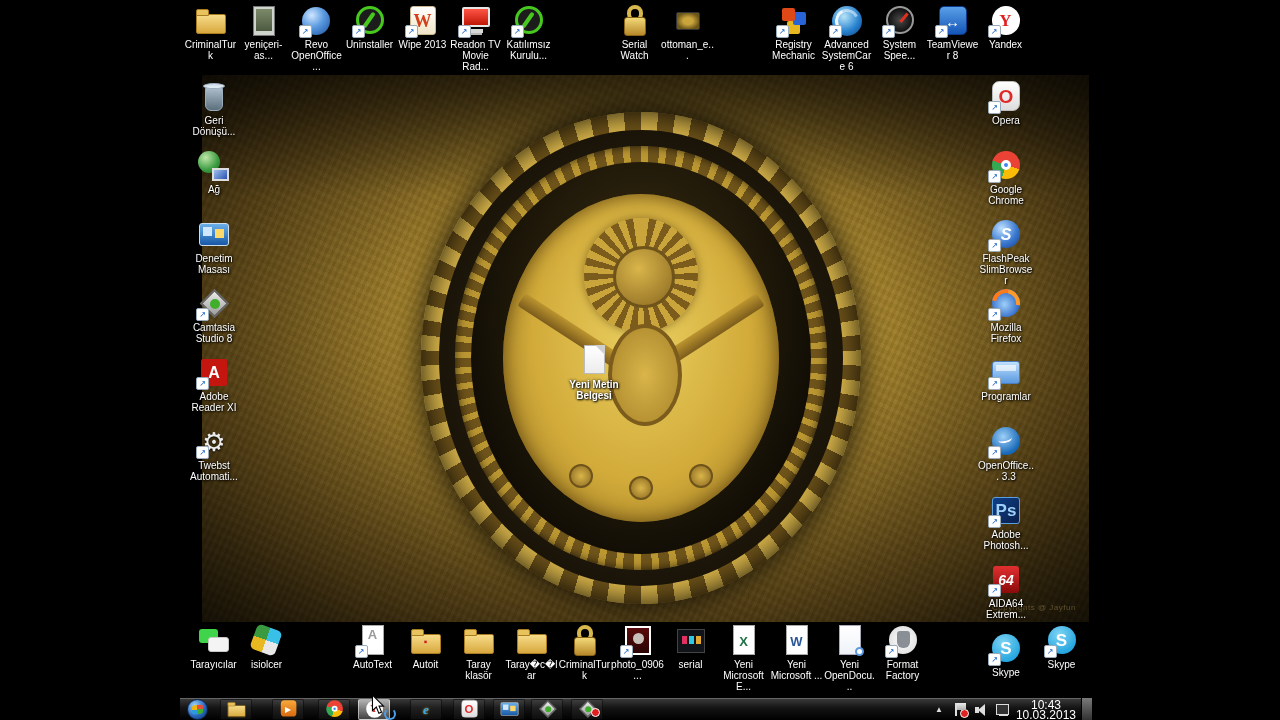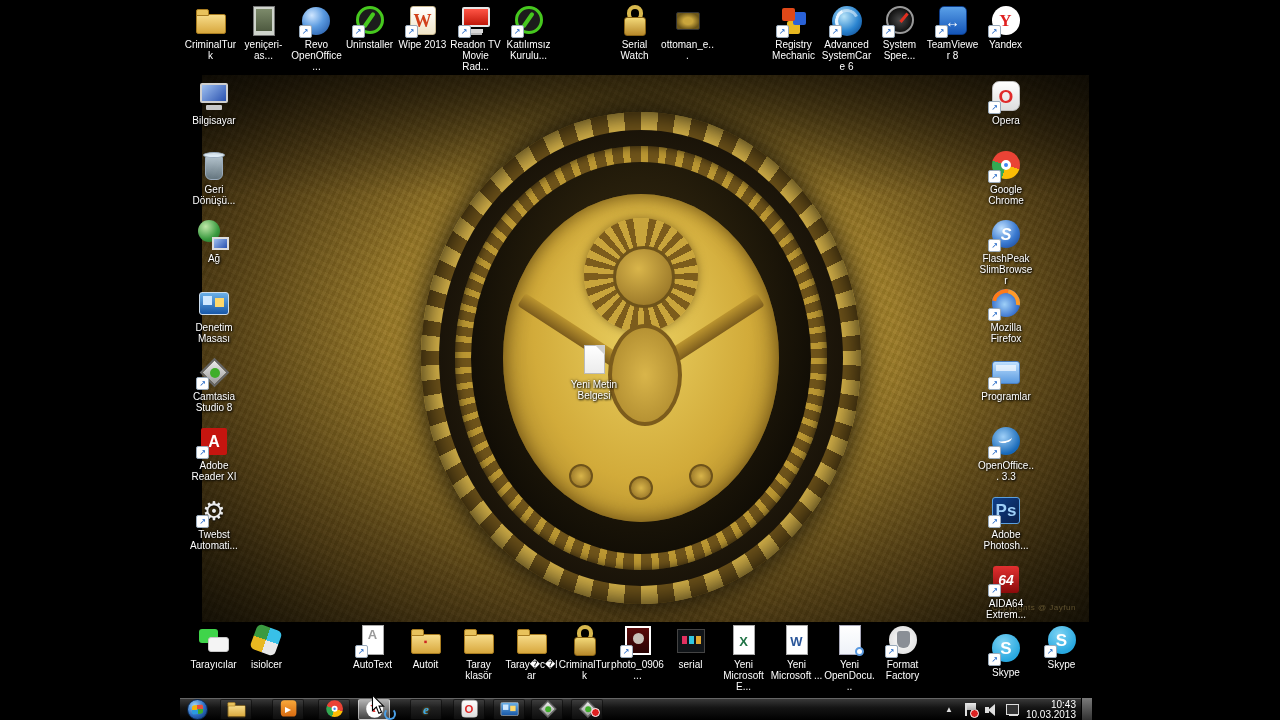--- a/index.html
+++ b/index.html
@@ -43,21 +43,21 @@
   .em.med{width:20px;height:20px;background:radial-gradient(#d9b54a,#8a6820);border:2px solid #6e531a;}
   .em.m1{left:148px;top:352px}.em.m2{left:208px;top:364px}.em.m3{left:268px;top:352px}
 
   
   .row{position:absolute;display:flex;}
   .row.vert{flex-direction:column;}
   #row-top{left:4px;top:4px;}
   #row-bottom{left:7px;top:624px;}
   #row-left{left:6px;top:80px;}
   #row-right{left:798px;top:80px;}
-  #row-center{left:377px;top:344px;width:74px;}
+  #row-center{left:377px;top:344px;width:74px;font-weight:bold;}
   .cell{width:53px;display:flex;flex-direction:column;align-items:center;cursor:default;}
   .row.vert .cell{width:56px;height:69px;}
   #row-center .cell{width:74px;}
   .lbl{color:#fff;font-size:10px;line-height:11px;text-align:center;
     text-shadow:1px 1px 2px #000,0 0 3px #000;margin-top:1px;word-break:break-word;}
   .ic{position:relative;width:36px;height:34px;flex:0 0 34px;}
   .ic::before,.ic::after{content:"";position:absolute;box-sizing:border-box;}
   .glyph{position:absolute;inset:0;display:flex;align-items:center;justify-content:center;
     font-weight:bold;font-size:15px;color:#fff;z-index:2;}
   .sbadge{position:absolute;left:0;bottom:0;width:11px;height:11px;background:#fff;border:1px solid #9ab;
@@ -224,21 +224,21 @@
   .tr-flag::after{content:"";position:absolute;left:4px;top:1px;width:9px;height:7px;
     background:linear-gradient(#ececec,#b0b0b0);}
   .tr-flag .dot{position:absolute;right:-2px;bottom:-1px;width:7px;height:7px;border-radius:50%;
     background:#d22;border:1px solid #fff;}
   .tr-vol::before{content:"";position:absolute;left:1px;top:5px;width:4px;height:6px;background:#ddd;}
   .tr-vol::after{content:"";position:absolute;left:4px;top:2px;border:6px solid transparent;
     border-right:7px solid #ddd;border-left:0;}
   .tr-net::before{content:"";position:absolute;left:1px;top:2px;width:11px;height:9px;
     border:1px solid #ddd;background:#333;}
   .tr-net::after{content:"";position:absolute;left:4px;bottom:1px;width:9px;height:2px;background:#ddd;}
-  .clock{color:#fff;font-size:10px;line-height:10px;text-align:right;min-width:46px;cursor:pointer;}
+  .clock{color:#fff;font-size:12px;line-height:10px;text-align:center;min-width:46px;cursor:pointer;}
   .show-desktop{position:absolute;right:0;top:0;width:10px;height:23px;
     background:linear-gradient(#7a7a7a,#2e2e2e);border-left:1px solid #000;cursor:pointer;}
 
   
   .cursor{position:absolute;left:371px;top:694px;z-index:60;pointer-events:none;}
   .spinner{position:absolute;left:384px;top:708px;width:8px;height:8px;border-radius:50%;z-index:60;
     border:2px solid #4aa0e8;border-top-color:transparent;}
 </style>
 </head>
 <body>
@@ -344,24 +344,20 @@
         <div class="cell">
           <div class="ic ic-yandex">
             <span class="glyph">Y</span>
             <span class="sbadge">↗</span>
           </div>
           <div class="lbl">Yandex</div>
         </div>
       </div>
     <div id="row-left" class="row vert">
         <div class="cell">
-          <div class="ic ic-computer"></div>
-          <div class="lbl">Bilgisayar</div>
-        </div>
-        <div class="cell">
           <div class="ic ic-recycle"></div>
           <div class="lbl">Geri Dönüşü...</div>
         </div>
         <div class="cell">
           <div class="ic ic-network"></div>
           <div class="lbl">Ağ</div>
         </div>
         <div class="cell">
           <div class="ic ic-control-panel"></div>
           <div class="lbl">Denetim Masası</div>

